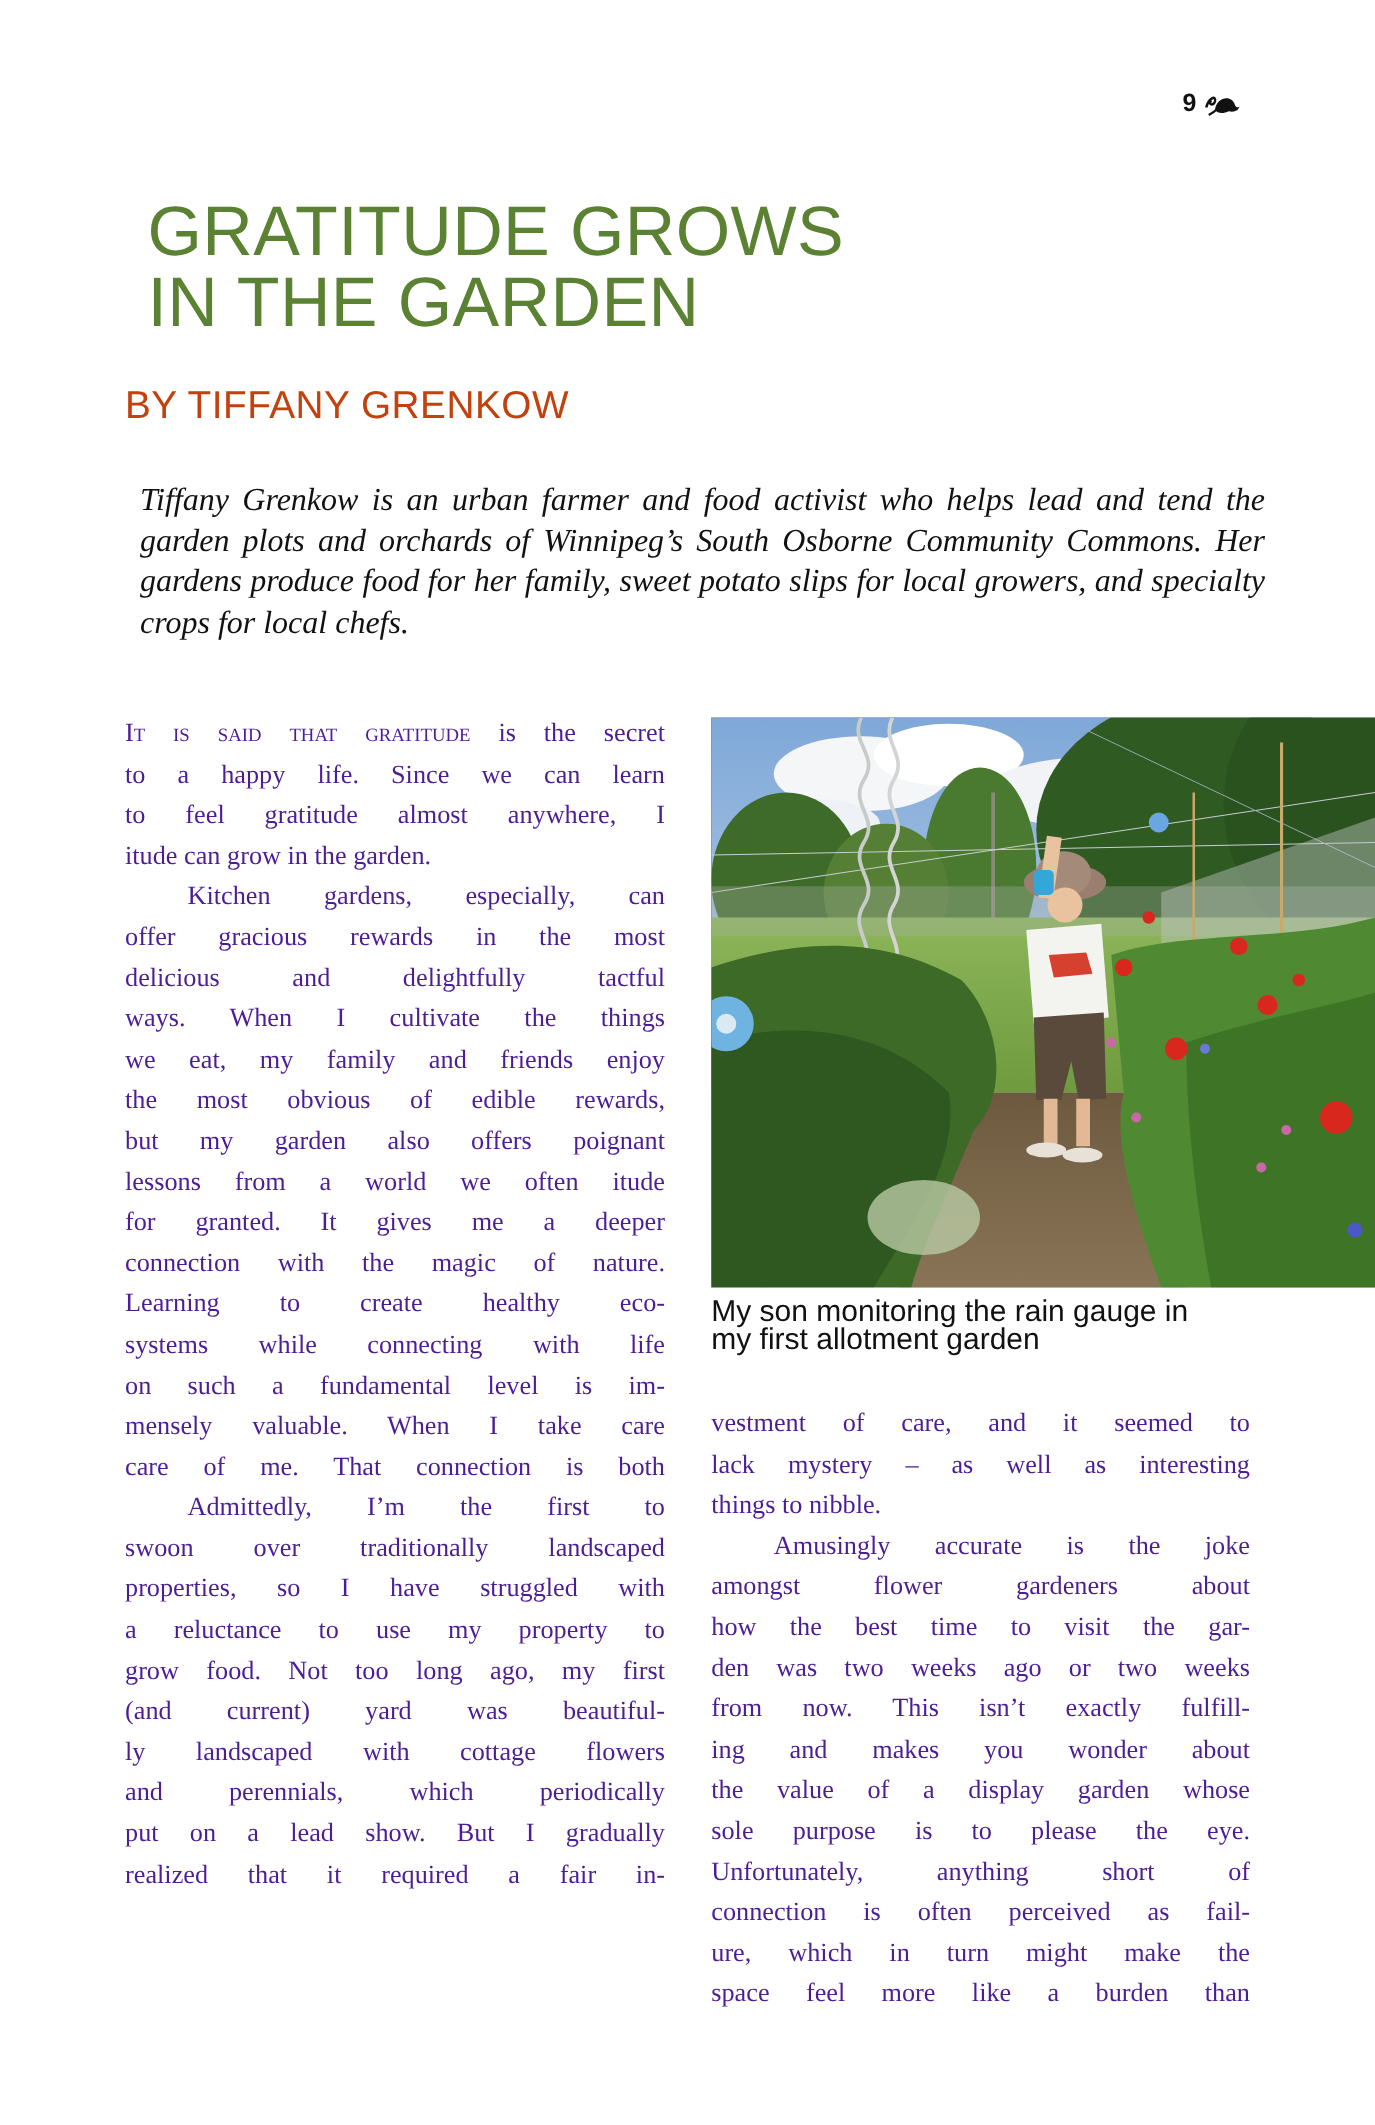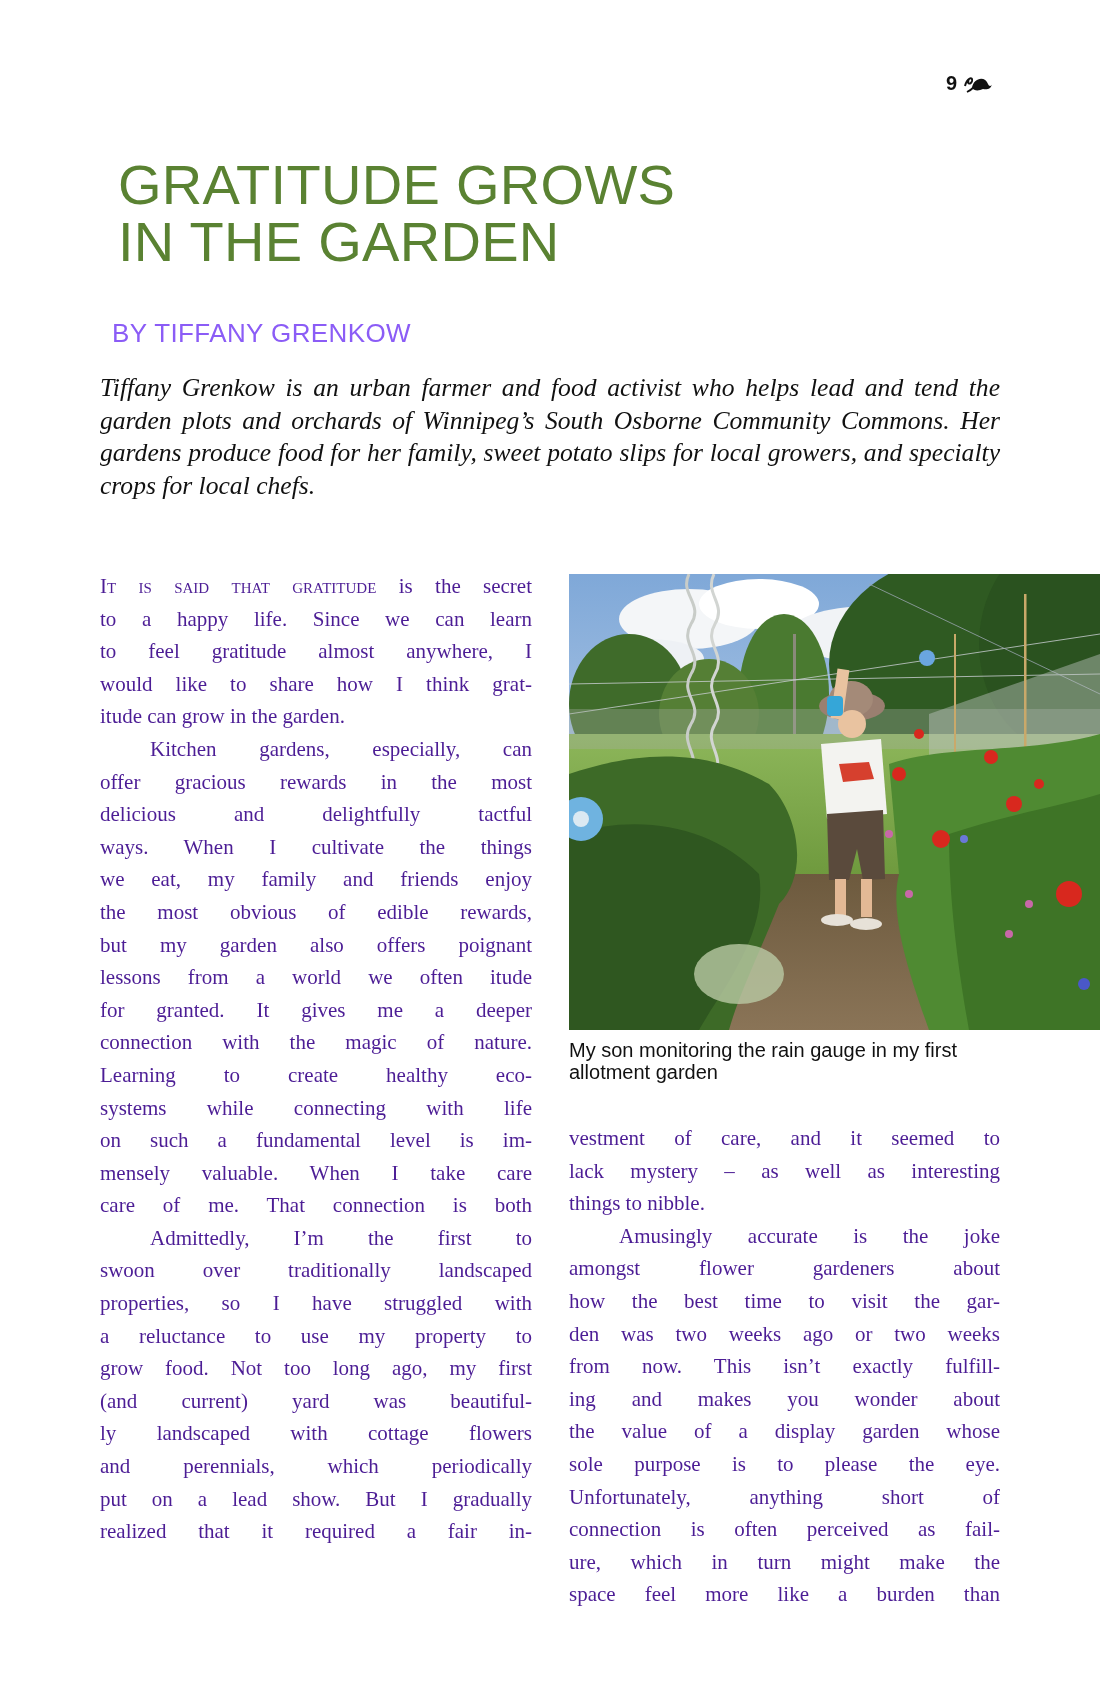--- a/index.html
+++ b/index.html
@@ -1,32 +1,32 @@
 <!DOCTYPE html>
 <html><head>
 <meta charset="utf-8">
 <style>
   html, body { margin: 0; padding: 0; background: #ffffff; }
   body { width: 1100px; height: 1700px; position: relative; overflow: hidden; color: #111; }
   .folio { position: absolute; left: 946px; top: 68px; height: 30px; display: flex; align-items: center; gap: 6px; }
   .folio-num { font-family: "Liberation Sans", sans-serif; font-weight: bold; font-size: 20px; color: #111; }
   .folio-orn { width: 30px; height: 22px; }
   .title { position: absolute; left: 100px; top: 138px; margin: 18px; font-family: "Liberation Sans", sans-serif; font-weight: normal; font-size: 56px; line-height: 57px; color: #5a8232; letter-spacing: 0.3px; }
-  .byline { position: absolute; left: 100px; top: 306px; margin: 12px; font-family: "Liberation Sans", sans-serif; font-size: 26px; letter-spacing: 0.4px; color: #8b5cf6; }
-  .intro { position: absolute; left: 100px; top: 372px; width: 900px; margin: 0; font-family: "Liberation Serif", serif; font-style: italic; font-size: 25.6px; line-height: 32.6px; text-align: justify; text-align-last: left; color: #111; }
+  .byline { position: absolute; left: 100px; top: 306px; margin: 0; font-family: "Liberation Sans", sans-serif; font-size: 31px; letter-spacing: 0.4px; color: #c2410c; }
+  .intro { position: absolute; left: 100px; top: 372px; width: 900px; margin: 12px; font-family: "Liberation Serif", serif; font-style: italic; font-size: 25.6px; line-height: 32.6px; text-align: justify; text-align-last: left; color: #111; }
   .col { position: absolute; font-family: "Liberation Serif", serif; font-size: 21px; line-height: 32.6px; color: #4c1d95; }
   .col-left { left: 100px; top: 570px; width: 432px; }
   .col-right { left: 569px; top: 1122px; width: 431px; }
   .col .line { display: block; white-space: nowrap; text-align: justify; text-align-last: justify; height: 32.6px; }
   .col .line.last { text-align-last: left; }
   .col .line.indent { padding-left: 50px; }
   .sc { font-variant: small-caps; }
   .photo { position: absolute; left: 569px; top: 574px; width: 531px; height: 456px; overflow: hidden; background: #4d7a33; }
   .photo svg { display: block; width: 531px; height: 456px; }
-  .caption { position: absolute; left: 569px; top: 1039px; width: 420px; margin: 0; font-family: "Liberation Sans", sans-serif; font-size: 20px; line-height: 22px; color: #111; }
+  .caption { position: absolute; left: 569px; top: 1039px; width: 420px; margin: 0; font-family: "Liberation Sans", sans-serif; font-size: 24px; line-height: 22px; color: #111; }
 </style>
 </head>
 <body>
 
 <div class="folio">
   <span class="folio-num">9</span>
   <svg class="folio-orn" viewBox="0 0 30 22">
     <path d="M2 14 C4 6, 10 4, 9 9 C8 13, 3 12, 6 8" fill="none" stroke="#111" stroke-width="2"></path>
     <path d="M9 16 C10 6, 22 3, 25 12 C26 15, 29 14, 29 12 C28 17, 24 18, 20 17 C16 19, 11 19, 9 16 Z" fill="#111"></path>
     <path d="M4 20 C8 18, 9 17, 11 15" fill="none" stroke="#111" stroke-width="1.8"></path>
@@ -39,21 +39,20 @@
 </h1>
 
 <p class="byline">BY TIFFANY GRENKOW</p>
 
 <p class="intro">Tiffany Grenkow is an urban farmer and food activist who helps lead and tend the garden plots and orchards of Winnipeg’s South Osborne Community Commons. Her gardens produce food for her family, sweet potato slips for local growers, and specialty crops for local chefs.</p>
 
 <div class="col col-left">
   <span class="line"><span class="sc">It is said that gratitude</span> <span>is the secret</span></span>
   <span class="line">to a happy life. Since we can learn</span>
   <span class="line">to feel gratitude almost anywhere, I</span>
-  <span class="line">would like to share how I think grat-</span>
   <span class="line last">itude can grow in the garden.</span>
   <span class="line indent">Kitchen gardens, especially, can</span>
   <span class="line">offer gracious rewards in the most</span>
   <span class="line">delicious and delightfully tactful</span>
   <span class="line">ways. When I cultivate the things</span>
   <span class="line">we eat, my family and friends enjoy</span>
   <span class="line">the most obvious of edible rewards,</span>
   <span class="line">but my garden also offers poignant</span>
   <span class="line">lessons from a world we often itude</span>
   <span class="line">for granted. It gives me a deeper</span>

